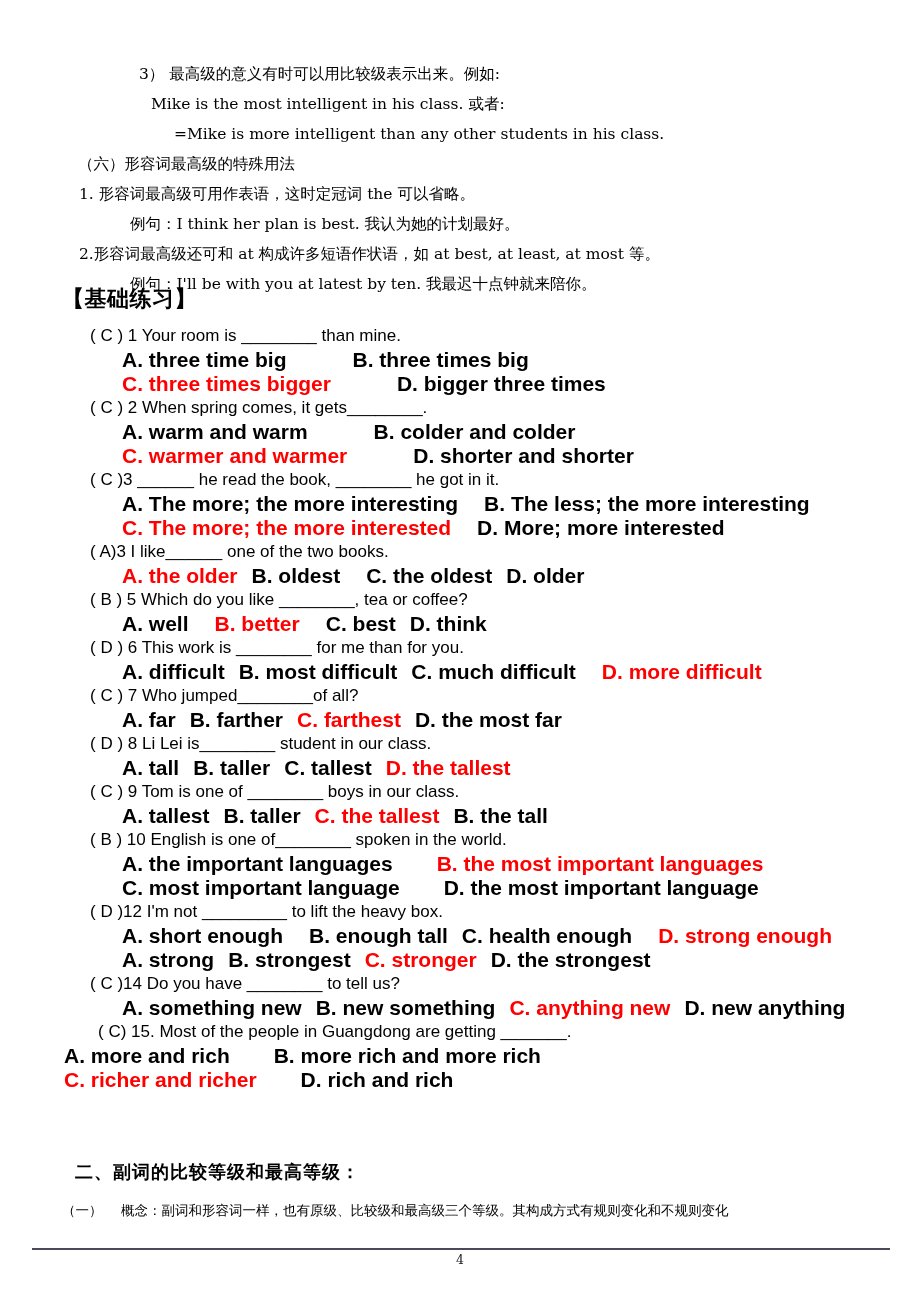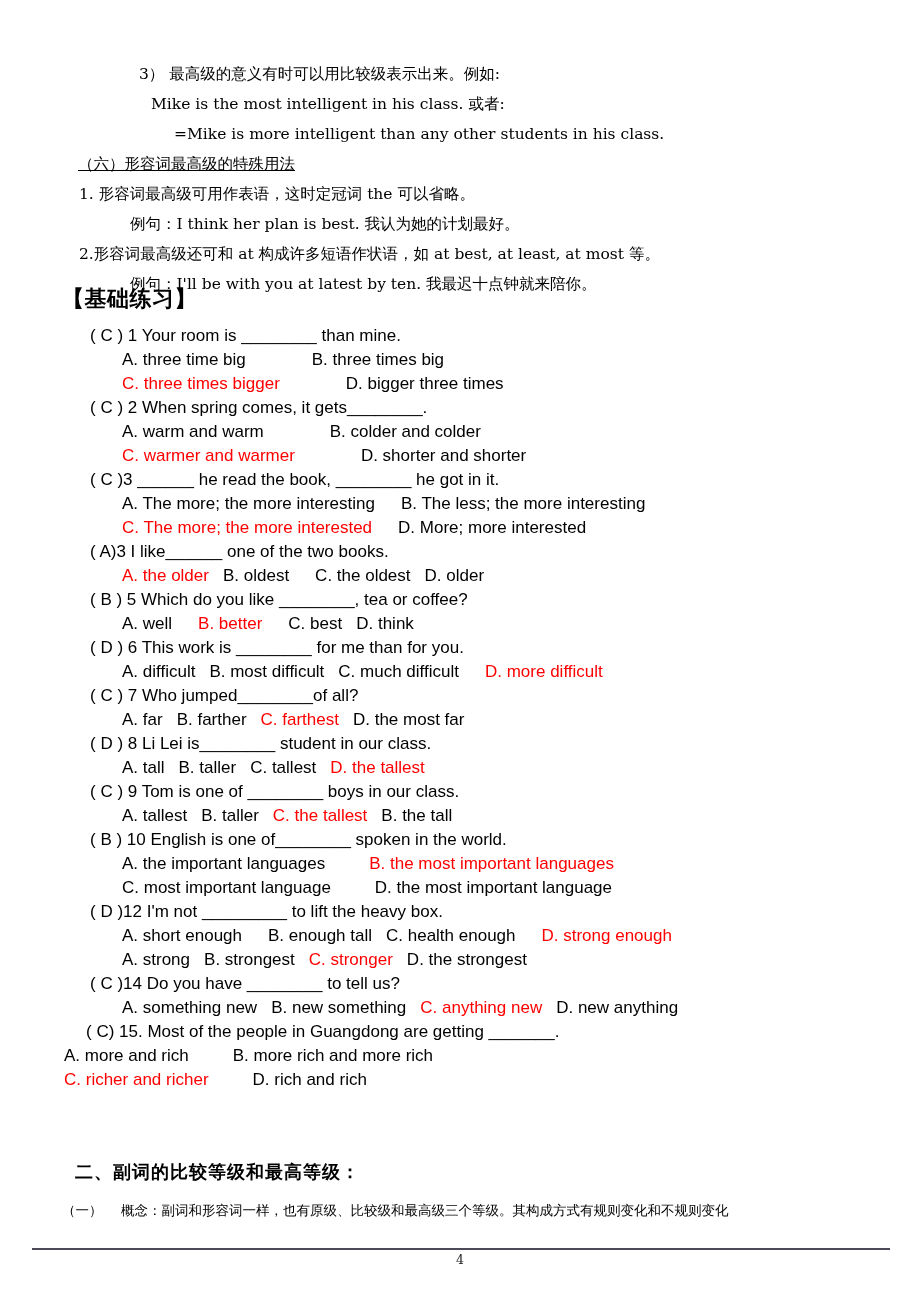--- a/index.html
+++ b/index.html
@@ -37,21 +37,21 @@
   #grammar-block {
     position: absolute;
     top: 56px;
     left: 0;
     width: 920px;
   }
   #grammar-block .row { margin: 6px; }
   .i-133 { padding-left: 133px; }
   .i-145 { padding-left: 145px; }
   .i-168 { padding-left: 168px; }
-  .i-72  { padding-left: 72px; text-decoration: underline; }
+  .i-72  { padding-left: 72px; }
   .i-100 { padding-left: 73px; }
   .i-124 { padding-left: 124px; }
 
   .serif-cn {
     font-family: "DejaVu Serif", "Liberation Serif", serif;
     font-size: 15.5px;
   }
 
   
   #exercise-heading {
@@ -74,28 +74,29 @@
   .q-stem {
     padding-left: 90px;
     font-size: 17px;
     line-height: 24px;
     height: 24px;
     white-space: nowrap;
     font-family: "Liberation Sans", "DejaVu Sans", sans-serif;
   }
   .q-opts {
     padding-left: 122px;
-    font-size: 17px;
+    font-size: 21px;
     line-height: 24px;
     height: 24px;
     white-space: nowrap;
     font-family: "Liberation Sans", "DejaVu Sans", sans-serif;
+    font-weight: bold;
   }
   .q-opts.narrow { padding-left: 64px; }
-  .q-stem.tight  { padding-left: 86px; }
+  .q-stem.tight  { padding-left: 86px; margin-left: 12px; }
   .gap-s  { display: inline-block; width: 14px; }
   .gap-m  { display: inline-block; width: 26px; }
   .gap-l  { display: inline-block; width: 44px; }
   .gap-xl { display: inline-block; width: 66px; }
 
   
   #section-two-heading {
     position: absolute;
     top: 1160px;
     left: 75px;

